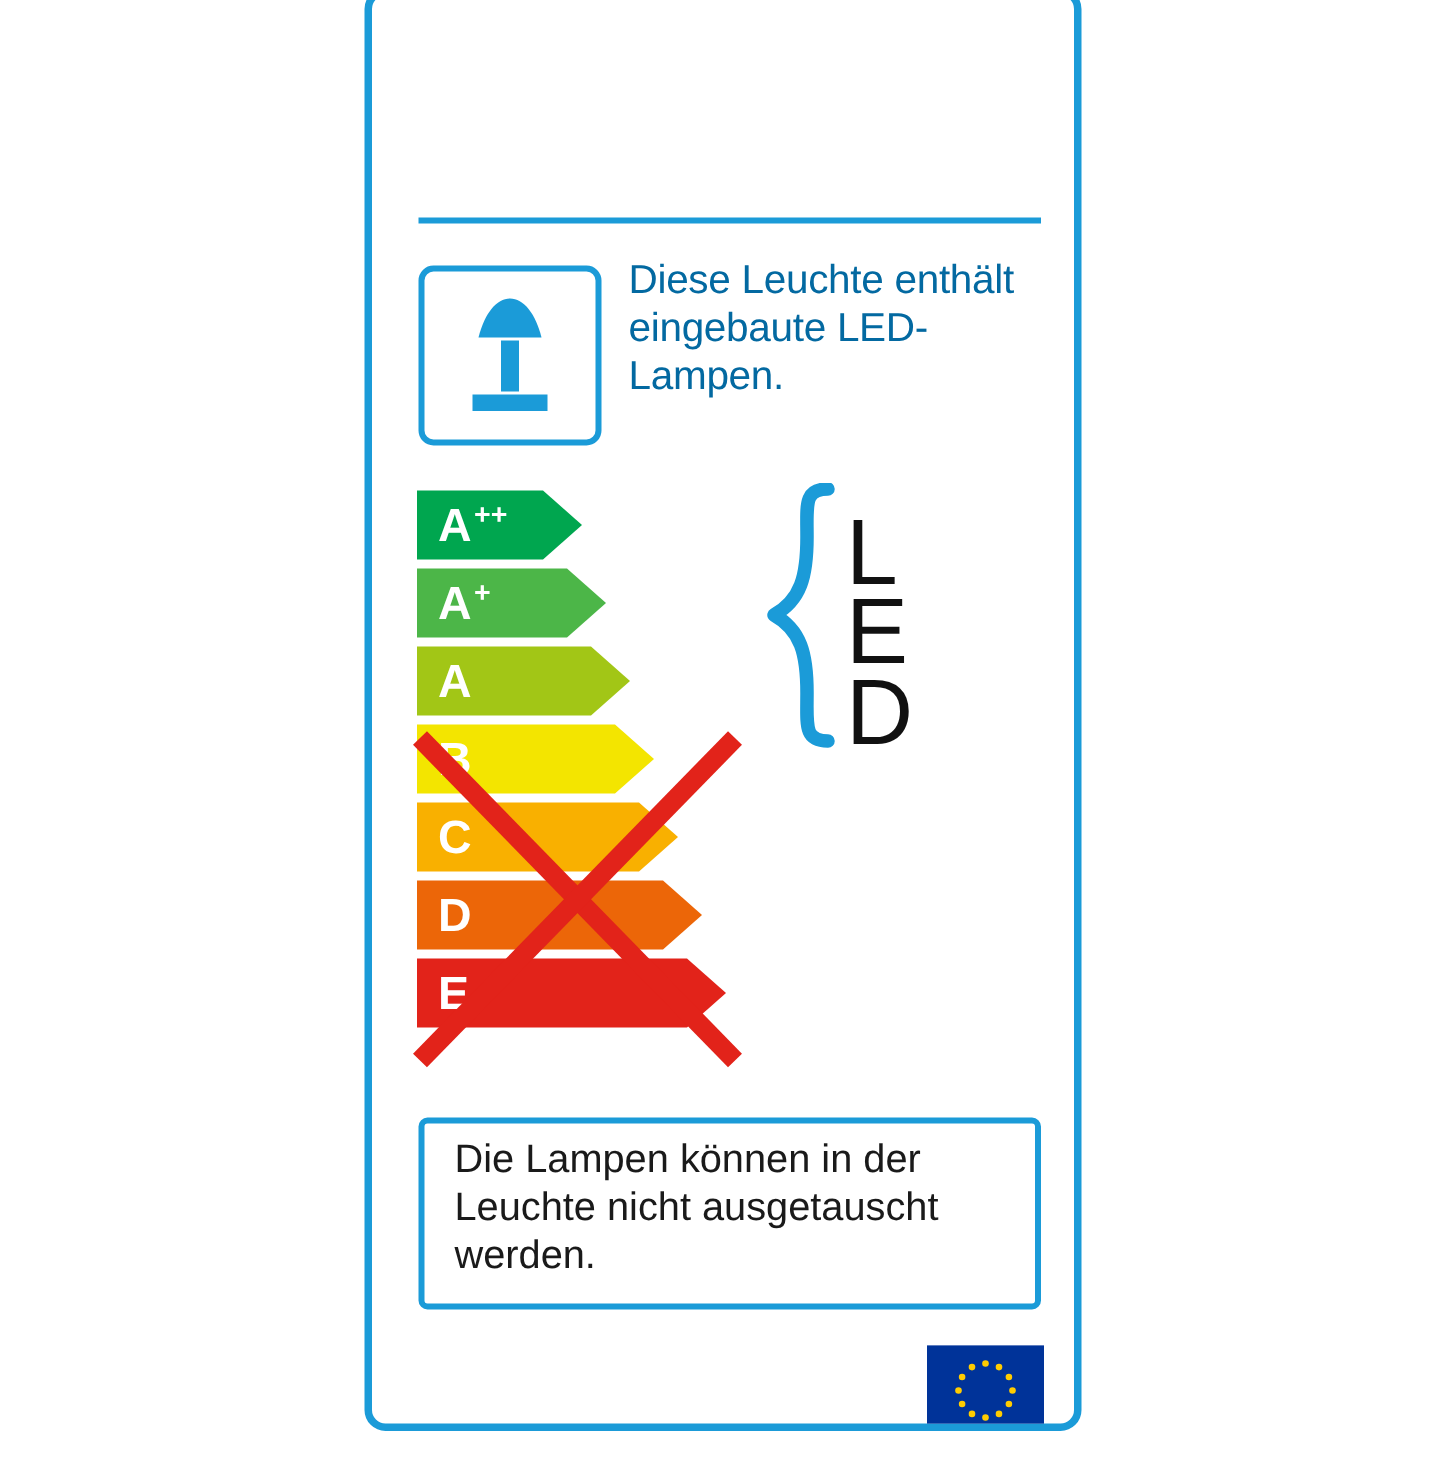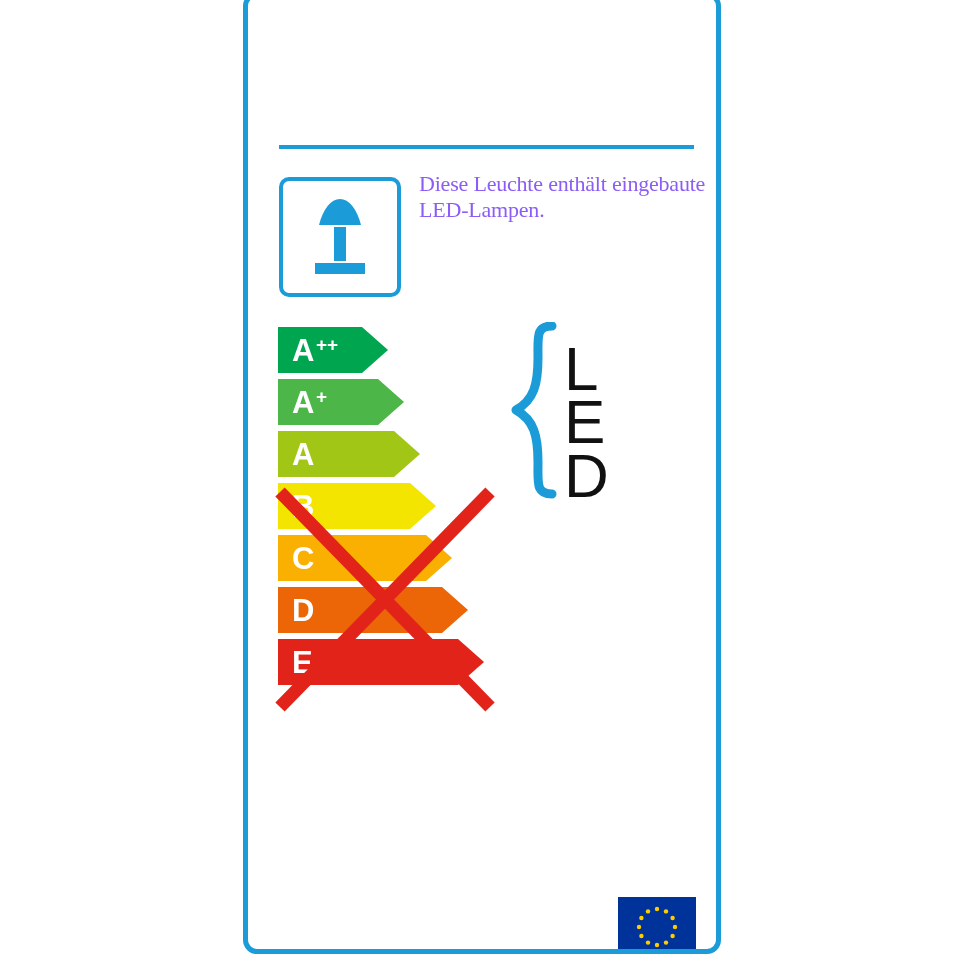--- a/index.html
+++ b/index.html
@@ -54,25 +54,24 @@
     border-radius: 10px;
     box-sizing: border-box;
   }
   #lamp-icon-box svg { display: block; margin: 14px auto 0 auto; }
 
   #lamp-text {
     position: absolute;
     left: 140px;
     top: -6px;
     width: 290px;
-    font-size: 22px;
+    font-size: 27px;
     line-height: 1.18;
-    color: #8b5cf6;
+    color: #0369a1;
     letter-spacing: -0.2px;
-    font-family: Liberation Serif, serif;
   }
 
   
   #scale {
     position: absolute;
     left: 30px;
     top: 330px;
     width: 220px;
   }
   .bar-row {
@@ -274,20 +273,23 @@
     <svg width="52" height="180" viewBox="0 0 52 180" aria-hidden="true">
       <path d="M44 4 C28 4 30 14 30 36 C30 62 26 78 8 88 C26 98 30 114 30 140 C30 162 28 172 44 172" fill="none" stroke="#1b9bd8" stroke-width="9" stroke-linecap="round" stroke-linejoin="round"></path>
     </svg>
     <div id="led-text">
       <div>L</div>
       <div>E</div>
       <div>D</div>
     </div>
   </div>
 
+  <div id="note-box">
+    <div id="note-text">Die Lampen können in der Leuchte nicht ausgetauscht werden.</div>
+  </div>
 
 
   <svg id="eu-flag" viewBox="0 0 78 52">
     <rect x="0" y="0" width="78" height="52" fill="#003399"></rect>
     <g fill="#ffcc00">
       <circle cx="39" cy="12" r="2.2"></circle>
       <circle cx="48" cy="14.4" r="2.2"></circle>
       <circle cx="54.6" cy="21" r="2.2"></circle>
       <circle cx="57" cy="30" r="2.2"></circle>
       <circle cx="54.6" cy="39" r="2.2"></circle>

